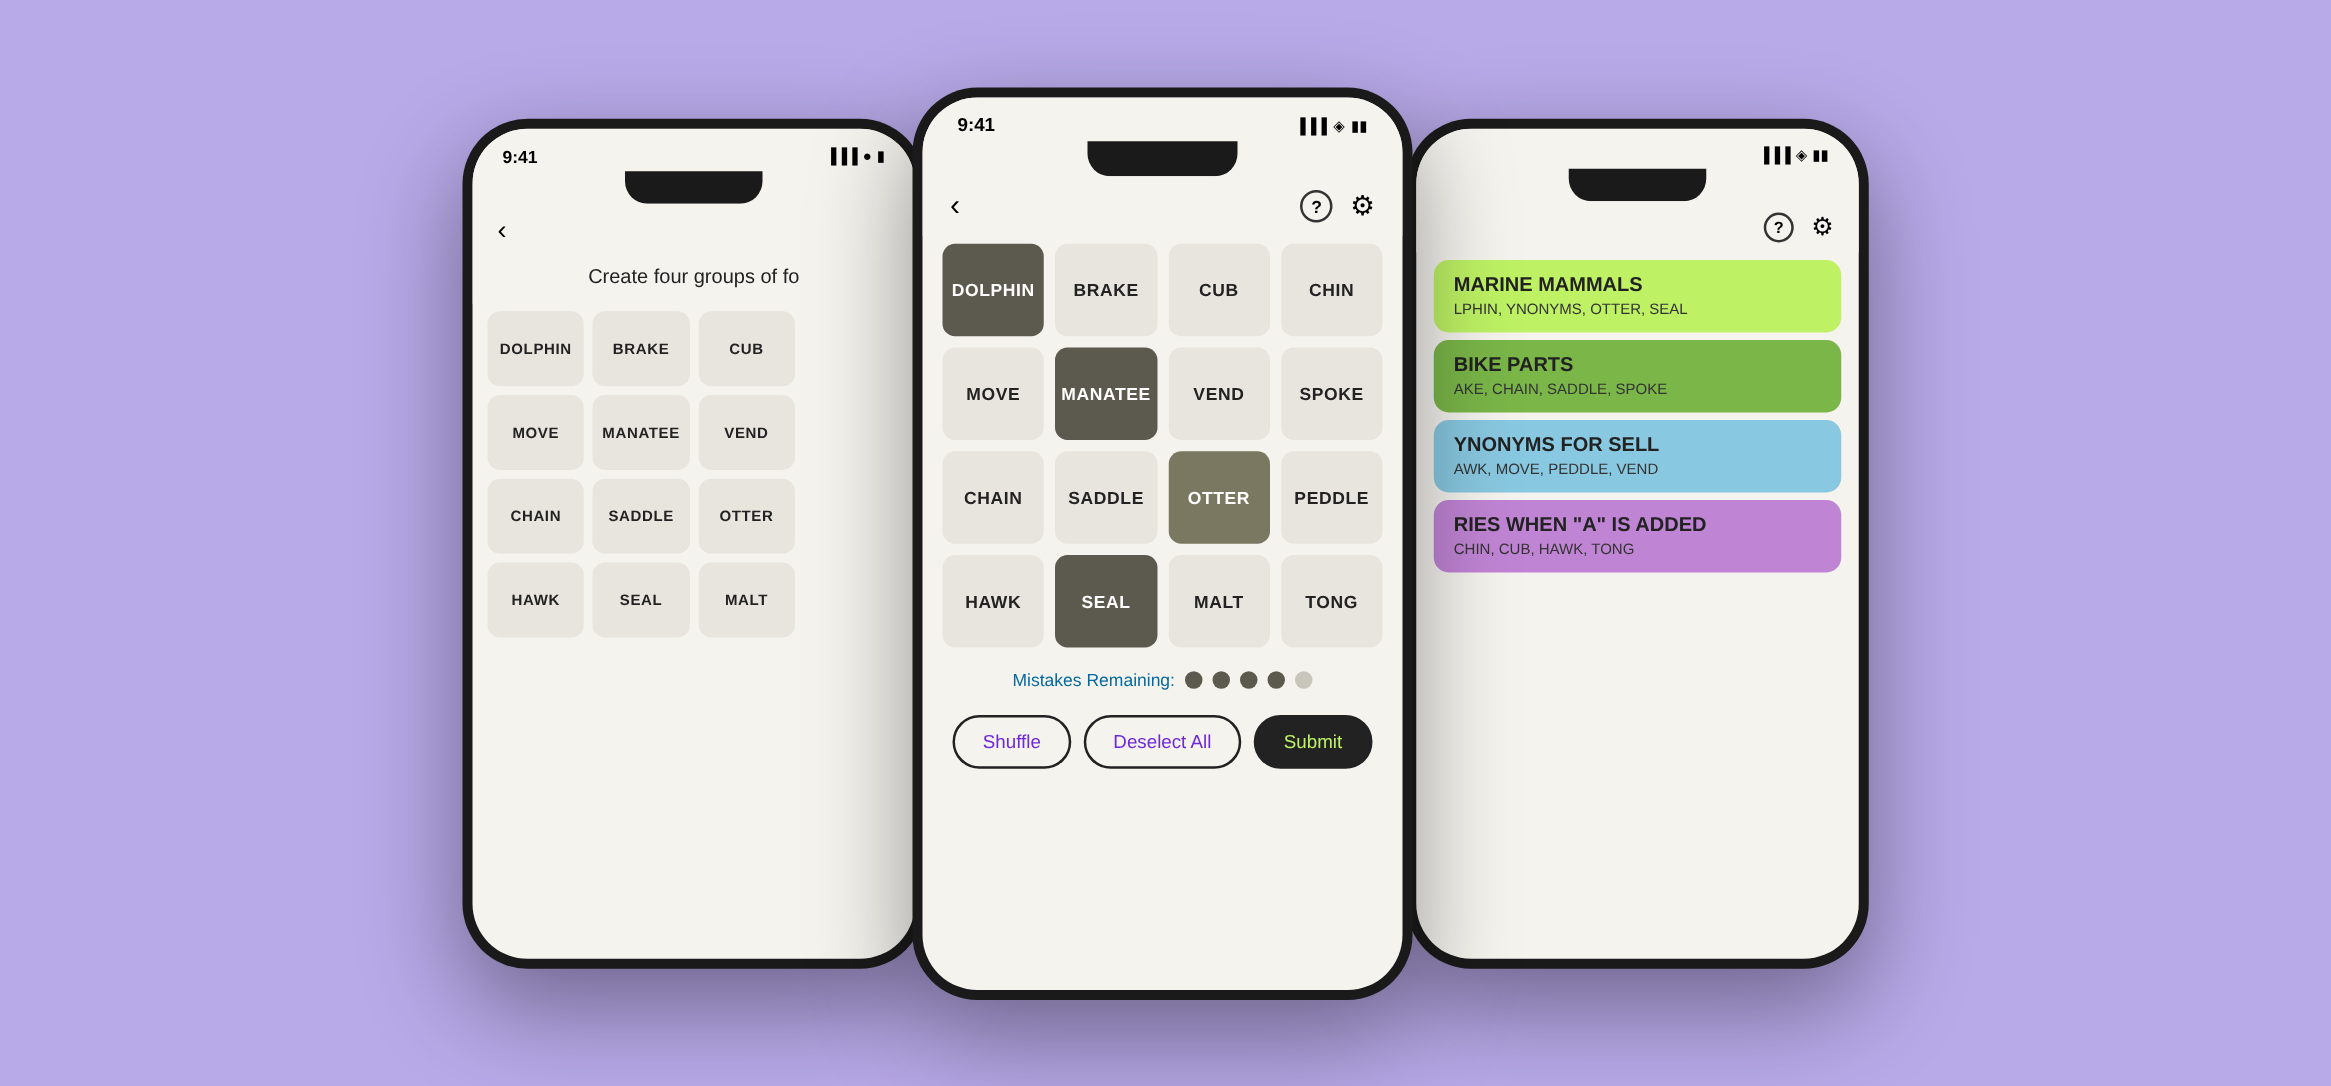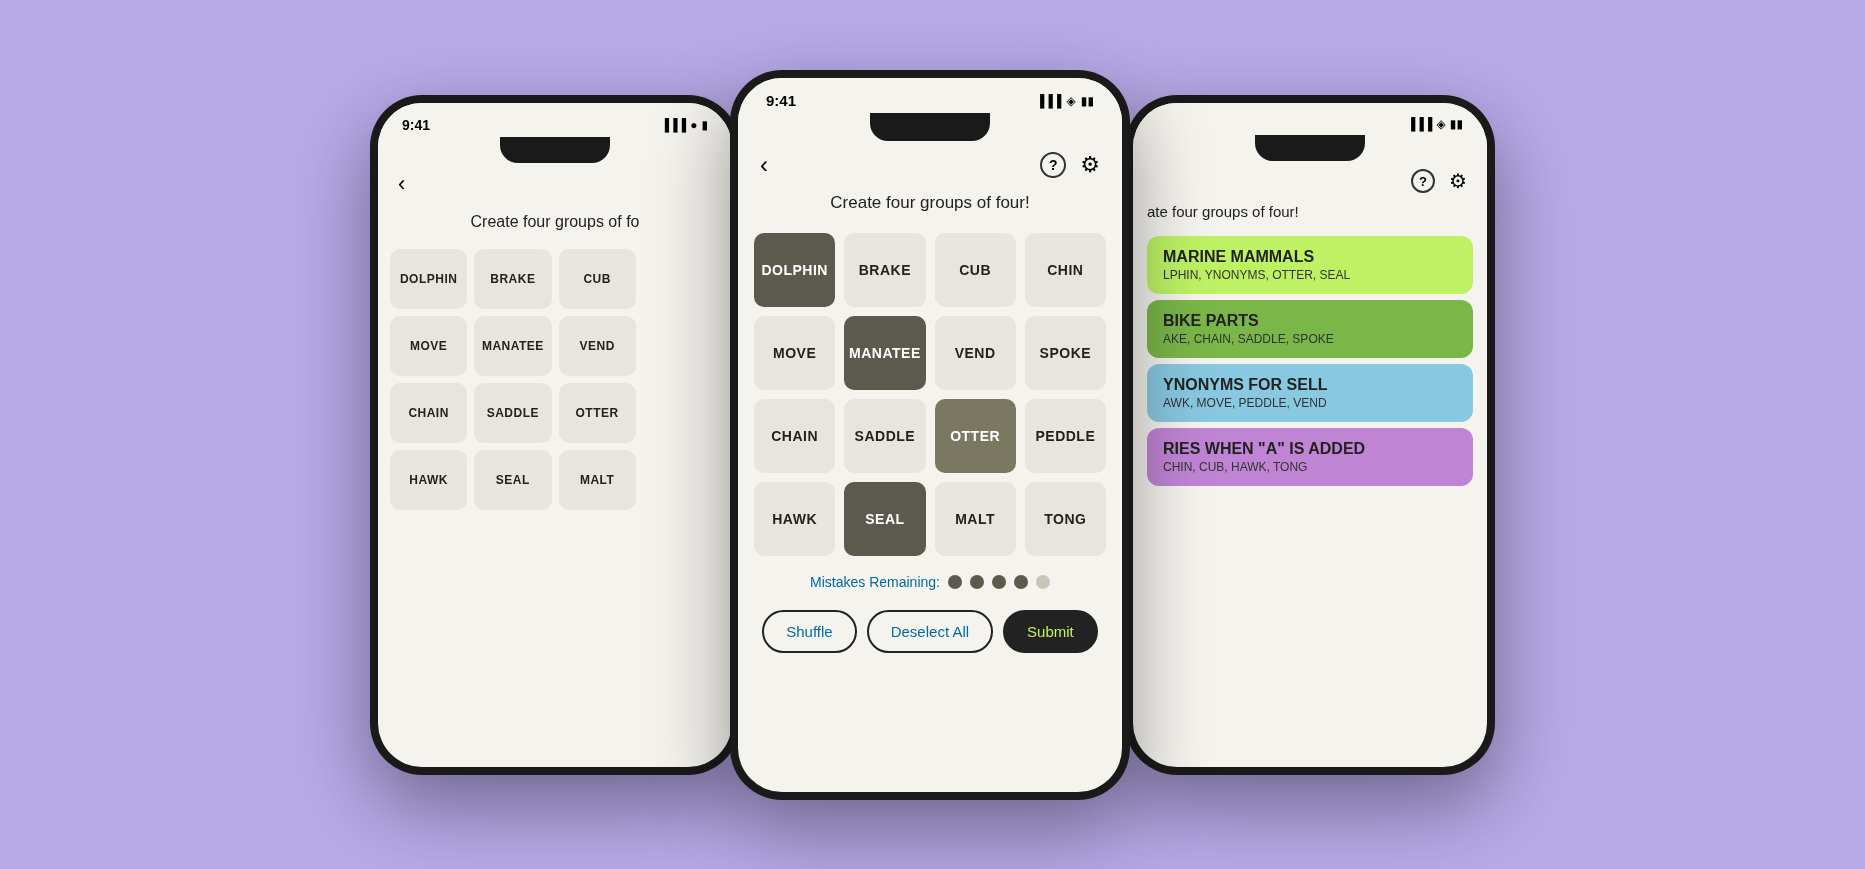--- a/index.html
+++ b/index.html
@@ -162,21 +162,21 @@
       padding: 8px 16px 16px;
     }
     .btn {
       border-radius: 30px;
       padding: 12px 22px;
       font-size: 15px;
       font-weight: 500;
       cursor: pointer;
       border: 2px solid #222;
       background: #f5f3ee;
-      color: #0369a1;
+      color: #6d28d9;
     }
     .btn-dark {
       background: #222;
       color: #fff;
       border: 2px solid #222;
     }
 
     
     .result-block {
       margin: 6px 14px;
@@ -277,23 +277,20 @@
     </div>
 
     <div class="nav-bar" style="padding:10px 22px;">
       <span style="font-size:24px; font-weight:300;">‹</span>
       <div class="nav-icons-right">
         <span style="font-size:20px; border:2px solid #333; border-radius:50%; width:26px; height:26px; display:flex; align-items:center; justify-content:center; font-size:14px; font-weight:600;">?</span>
         <span style="font-size:22px;">⚙</span>
       </div>
     </div>
 
-    <div class="game-title" style="font-size:17px; padding:4px 16px 14px;">
-      <span>Create four groups of four!</span>
-    </div>
 
     <div class="word-grid" style="gap:9px; padding:6px 16px;">
 
       <div class="word-tile selected-dark" style="height:74px; font-size:14px; font-weight:800;">DOLPHIN</div>
       <div class="word-tile" style="height:74px; font-size:14px; font-weight:800;">BRAKE</div>
       <div class="word-tile" style="height:74px; font-size:14px; font-weight:800;">CUB</div>
       <div class="word-tile" style="height:74px; font-size:14px; font-weight:800;">CHIN</div>
 
       <div class="word-tile" style="height:74px; font-size:14px; font-weight:800;">MOVE</div>
       <div class="word-tile selected-dark" style="height:74px; font-size:14px; font-weight:800;">MANATEE</div>
@@ -341,23 +338,20 @@
         </div>
       </div>
       <div style="width:110px; height:26px; background:#1a1a1a; border-radius:0 0 18px 18px; margin:4px auto 0;"></div>
     </div>
 
     <div class="right-nav">
       <span style="font-size:16px; border:2px solid #333; border-radius:50%; width:24px; height:24px; display:flex; align-items:center; justify-content:center; font-size:13px; font-weight:600;">?</span>
       <span style="font-size:20px;">⚙</span>
     </div>
 
-    <div class="game-title" style="font-size:15px; padding:2px 14px 10px; text-align:left; padding-left:14px;">
-      <span>ate four groups of four!</span>
-    </div>
 
     <div>
 
       <div class="result-block result-yellow">
         <div class="category-title">MARINE MAMMALS</div>
         <div class="category-words">LPHIN, YNONYMS, OTTER, SEAL</div>
       </div>
 
       <div class="result-block result-green">
         <div class="category-title">BIKE PARTS</div>

